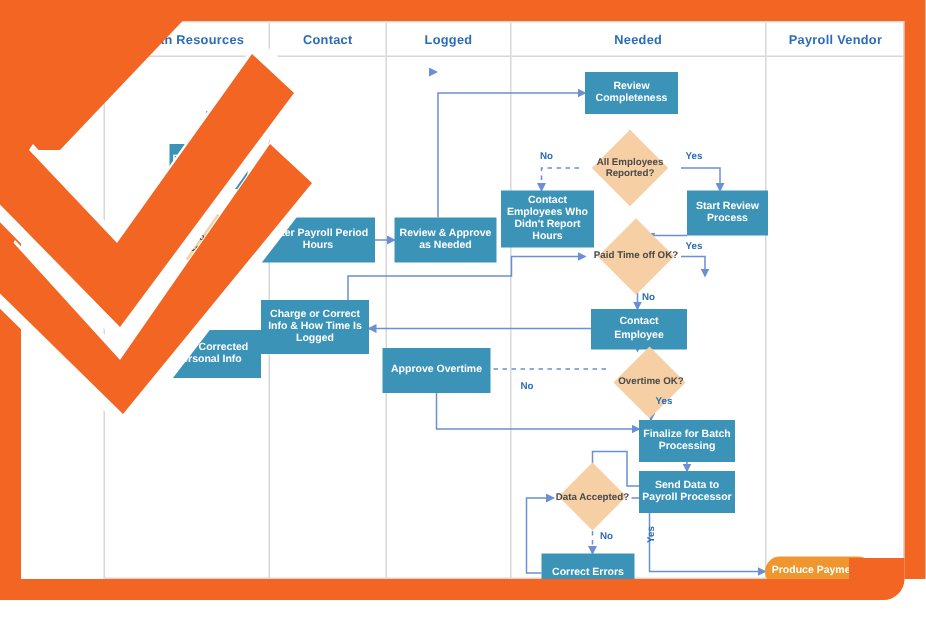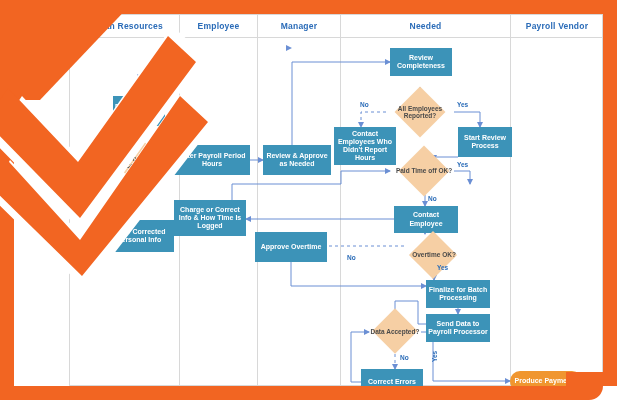--- a/index.html
+++ b/index.html
@@ -59,26 +59,26 @@
     <div class="outer-rule-r"></div>
 
     <div class="lanes">
       <div class="lane first" style="left:0px;width:110px;">
         <div class="lane-head">
           <span>Human Resources</span>
         </div>
       </div>
       <div class="lane" style="left:110px;width:78px;">
         <div class="lane-head">
-          <span>Employee</span>
+          <span>Contact</span>
         </div>
       </div>
       <div class="lane" style="left:188px;width:83px;">
         <div class="lane-head">
-          <span>Manager</span>
+          <span>Logged</span>
         </div>
       </div>
       <div class="lane" style="left:271px;width:170px;">
         <div class="lane-head">
           <span>Needed</span>
         </div>
       </div>
       <div class="lane" style="left:441px;width:93px;">
         <div class="lane-head">
           <span>Payroll Vendor</span>

